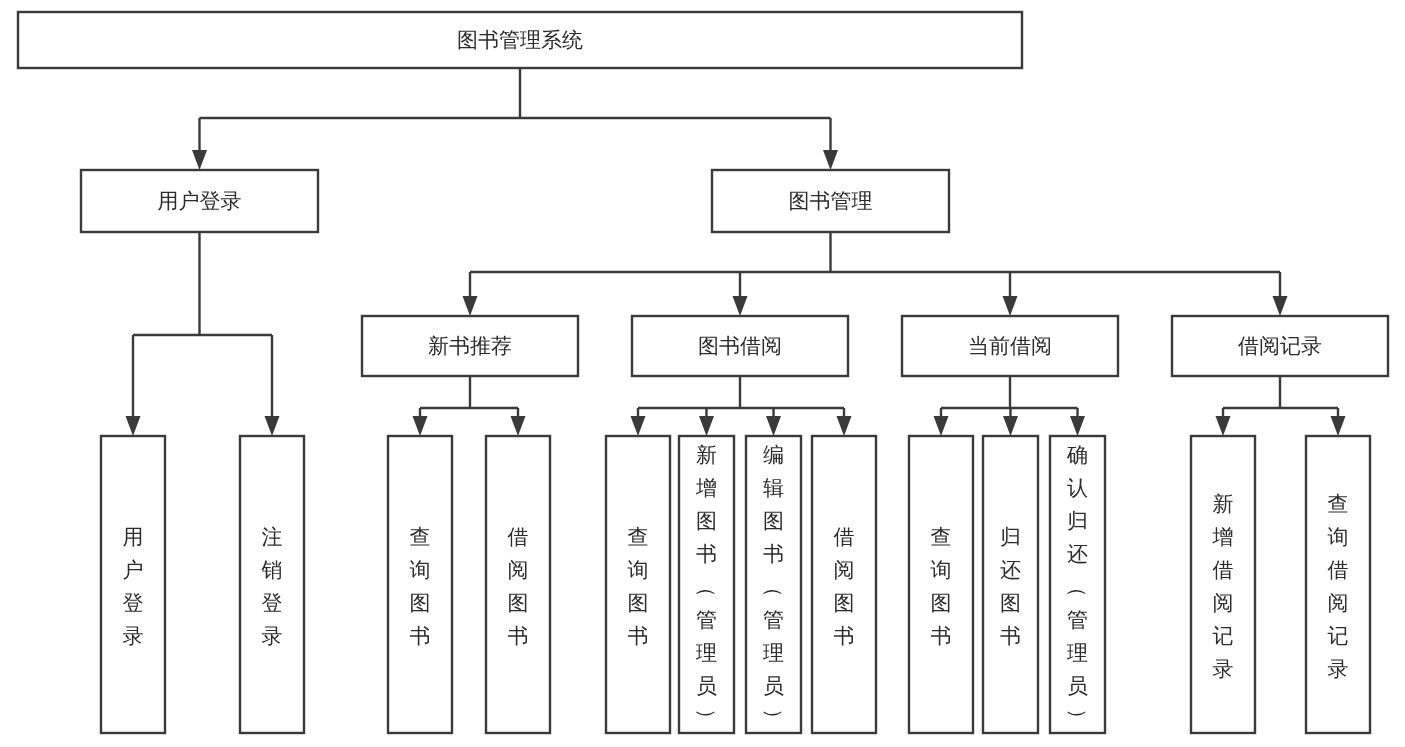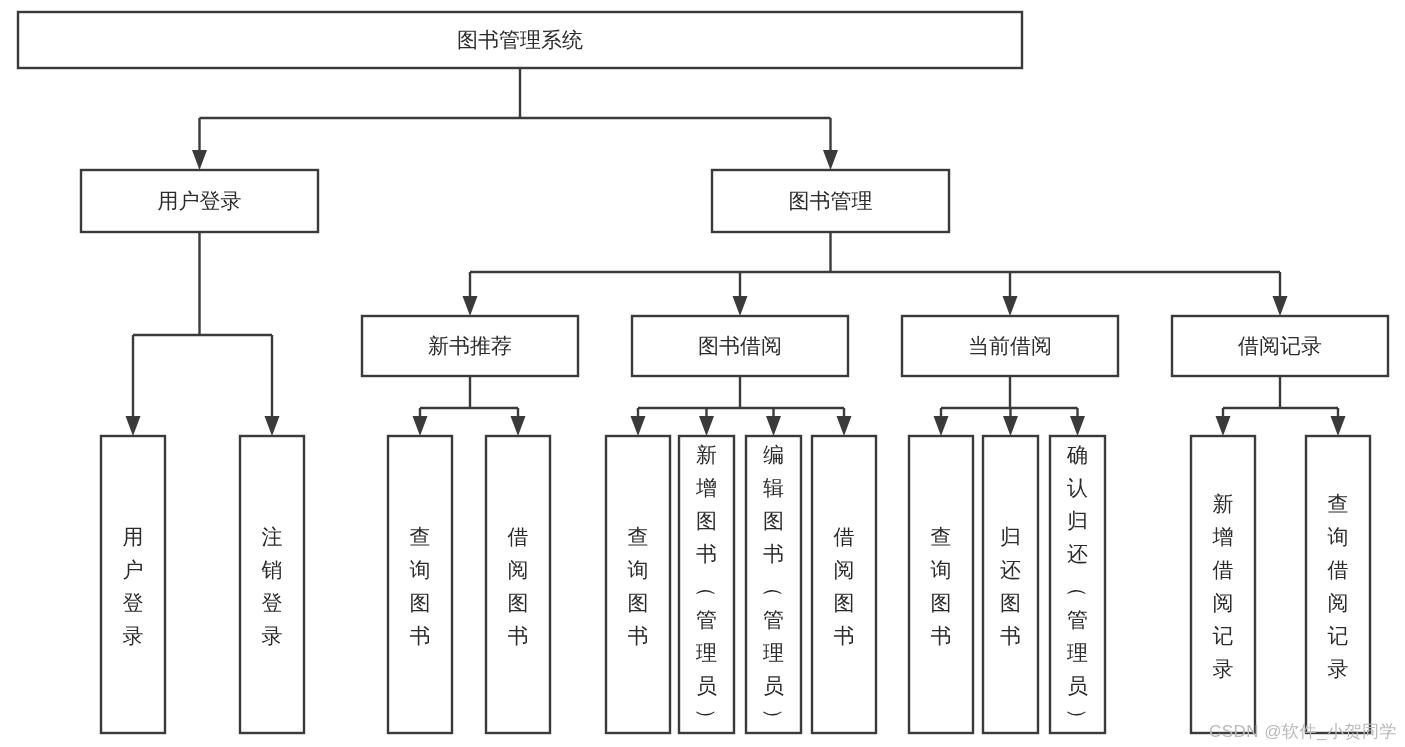--- a/index.html
+++ b/index.html
@@ -296,14 +296,13 @@
             <text x="1338" y="577.24" class="node-label-v" style="fill: rgb(43, 43, 43);">借</text>
             <text x="1338" y="610.24" class="node-label-v" style="fill: rgb(43, 43, 43);">阅</text>
             <text x="1338" y="643.24" class="node-label-v" style="fill: rgb(43, 43, 43);">记</text>
             <text x="1338" y="676.24" class="node-label-v" style="fill: rgb(43, 43, 43);">录</text>
           </g>
         </g>
       </g>
 
   </svg>
 
-  <div class="watermark-text" style="color: rgb(185, 185, 185);">CSDN @软件_小贺同学</div>
 </div>
 
 </body></html>

